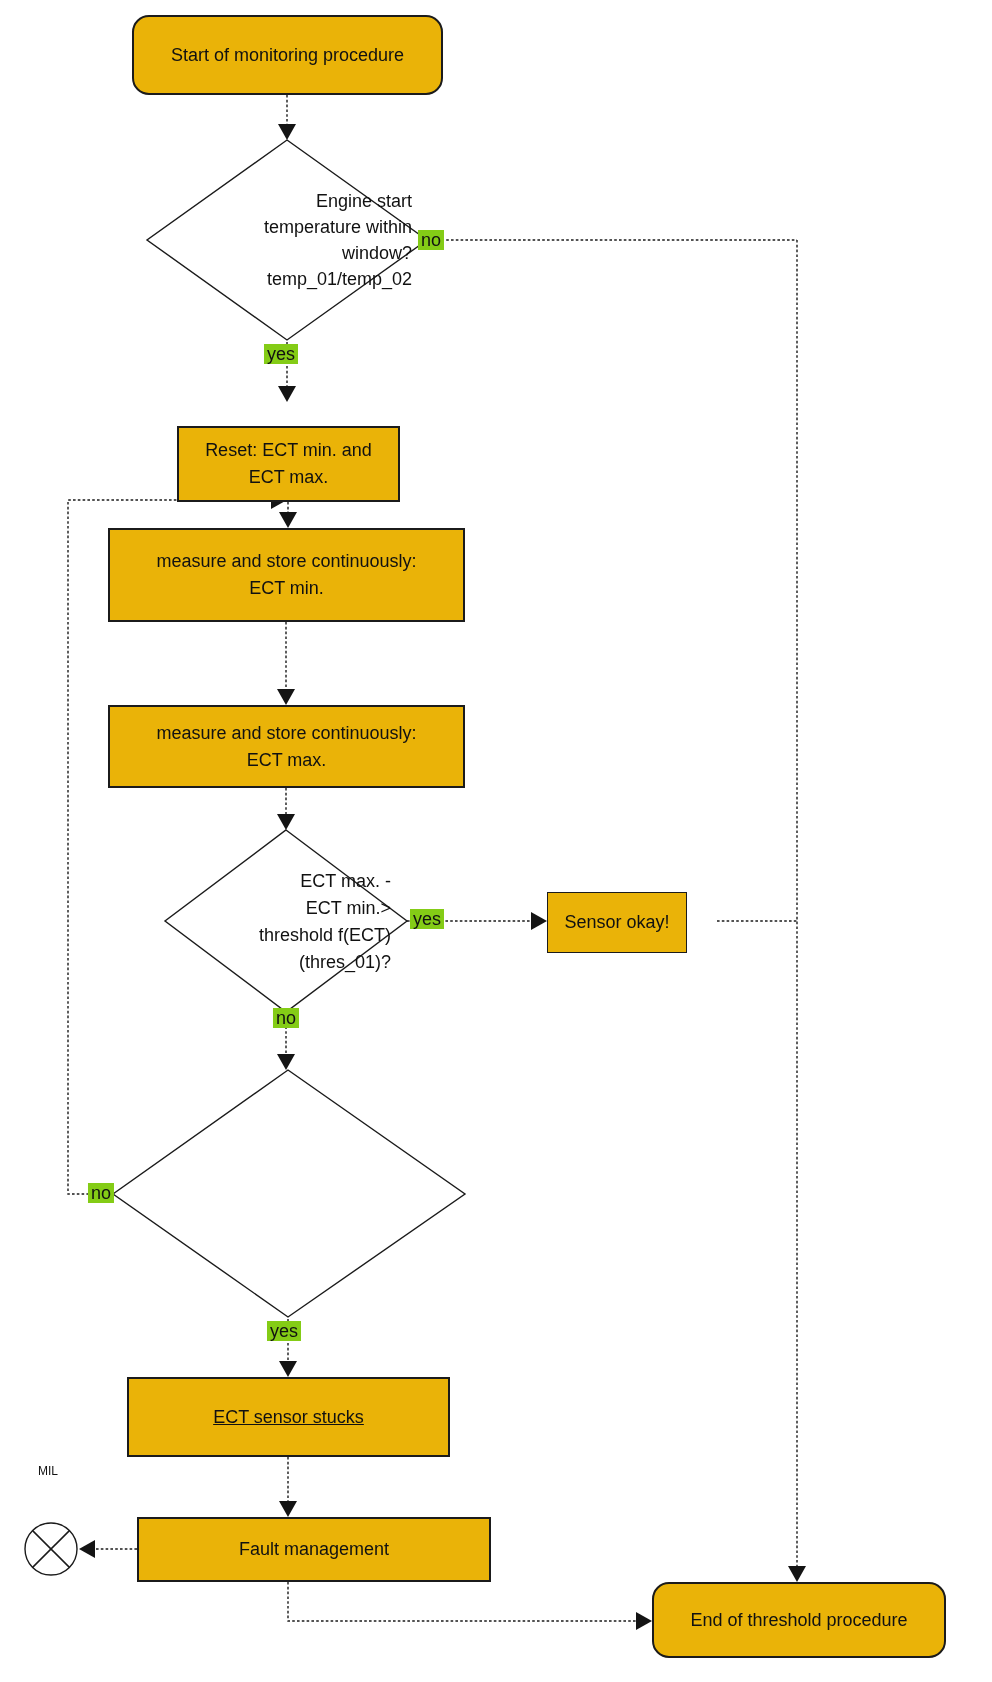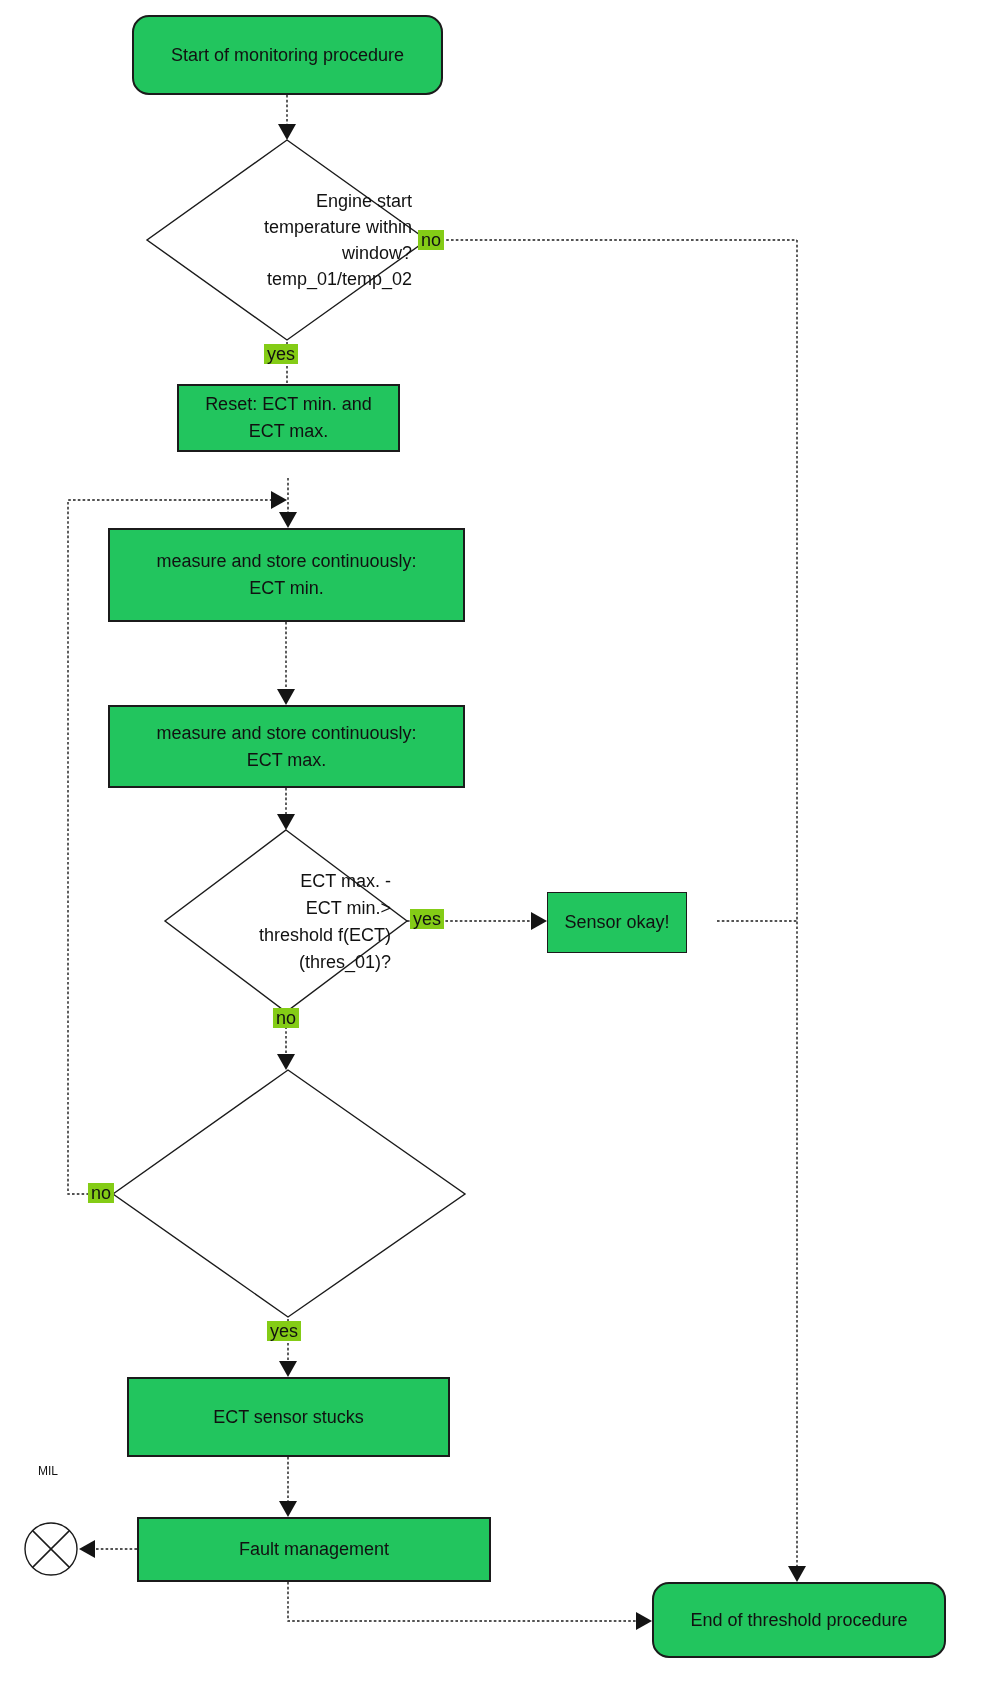--- a/index.html
+++ b/index.html
@@ -31,21 +31,21 @@
   .xline {
     stroke: #1b1b1b;
     stroke-width: 1.5;
     fill: none;
   }
   .arrow { fill: #141414; stroke: none; }
   .node {
     position: absolute;
     box-sizing: border-box;
     border: 2px solid #1b1b1b;
-    background: #22c55e;
+    background: #eab308;
     display: flex;
     align-items: center;
     justify-content: center;
     text-align: center;
     font-size: 18px;
     line-height: 27px;
     white-space: pre-line;
     padding: 2px 6px;
   }
   .node.rounded { border-radius: 17px; }
@@ -125,32 +125,32 @@
 
     <g>
       <circle class="shape" cx="51" cy="1549" r="26" stroke-width="1.6"></circle>
       <line class="xline" x1="32.6" y1="1530.6" x2="69.4" y2="1567.4"></line>
       <line class="xline" x1="32.6" y1="1567.4" x2="69.4" y2="1530.6"></line>
     </g>
   </svg>
 
   <div class="node rounded" style="left:132px; top:15px; width:311px; height:80px;">Start of monitoring procedure</div>
 
-  <div class="node" style="left:177px; top:384px; width:223px; height:68px;">Reset: ECT min. and
+  <div class="node" style="left:177px; top:426px; width:223px; height:76px;">Reset: ECT min. and
 ECT max.</div>
 
   <div class="node" style="left:108px; top:528px; width:357px; height:94px;">measure and store continuously:
 ECT min.</div>
 
   <div class="node" style="left:108px; top:705px; width:357px; height:83px;">measure and store continuously:
 ECT max.</div>
 
   <div class="node thin" style="left:547px; top:892px; width:140px; height:61px;">Sensor okay!</div>
 
-  <div class="node" style="left:127px; top:1377px; width:323px; height:80px;">ECT sensor stucks</div>
+  <div class="node" style="left:127px; top:1377px; width:323px; height:80px;text-decoration:underline;">ECT sensor stucks</div>
 
   <div class="node" style="left:137px; top:1517px; width:354px; height:65px;">Fault management</div>
 
   <div class="node rounded" style="left:652px; top:1582px; width:294px; height:76px;">End of threshold procedure</div>
 
   <div class="dtext" style="left:287px; top:240px; width:250px;">Engine start
 temperature within
 window?
 temp_01/temp_02</div>
 

